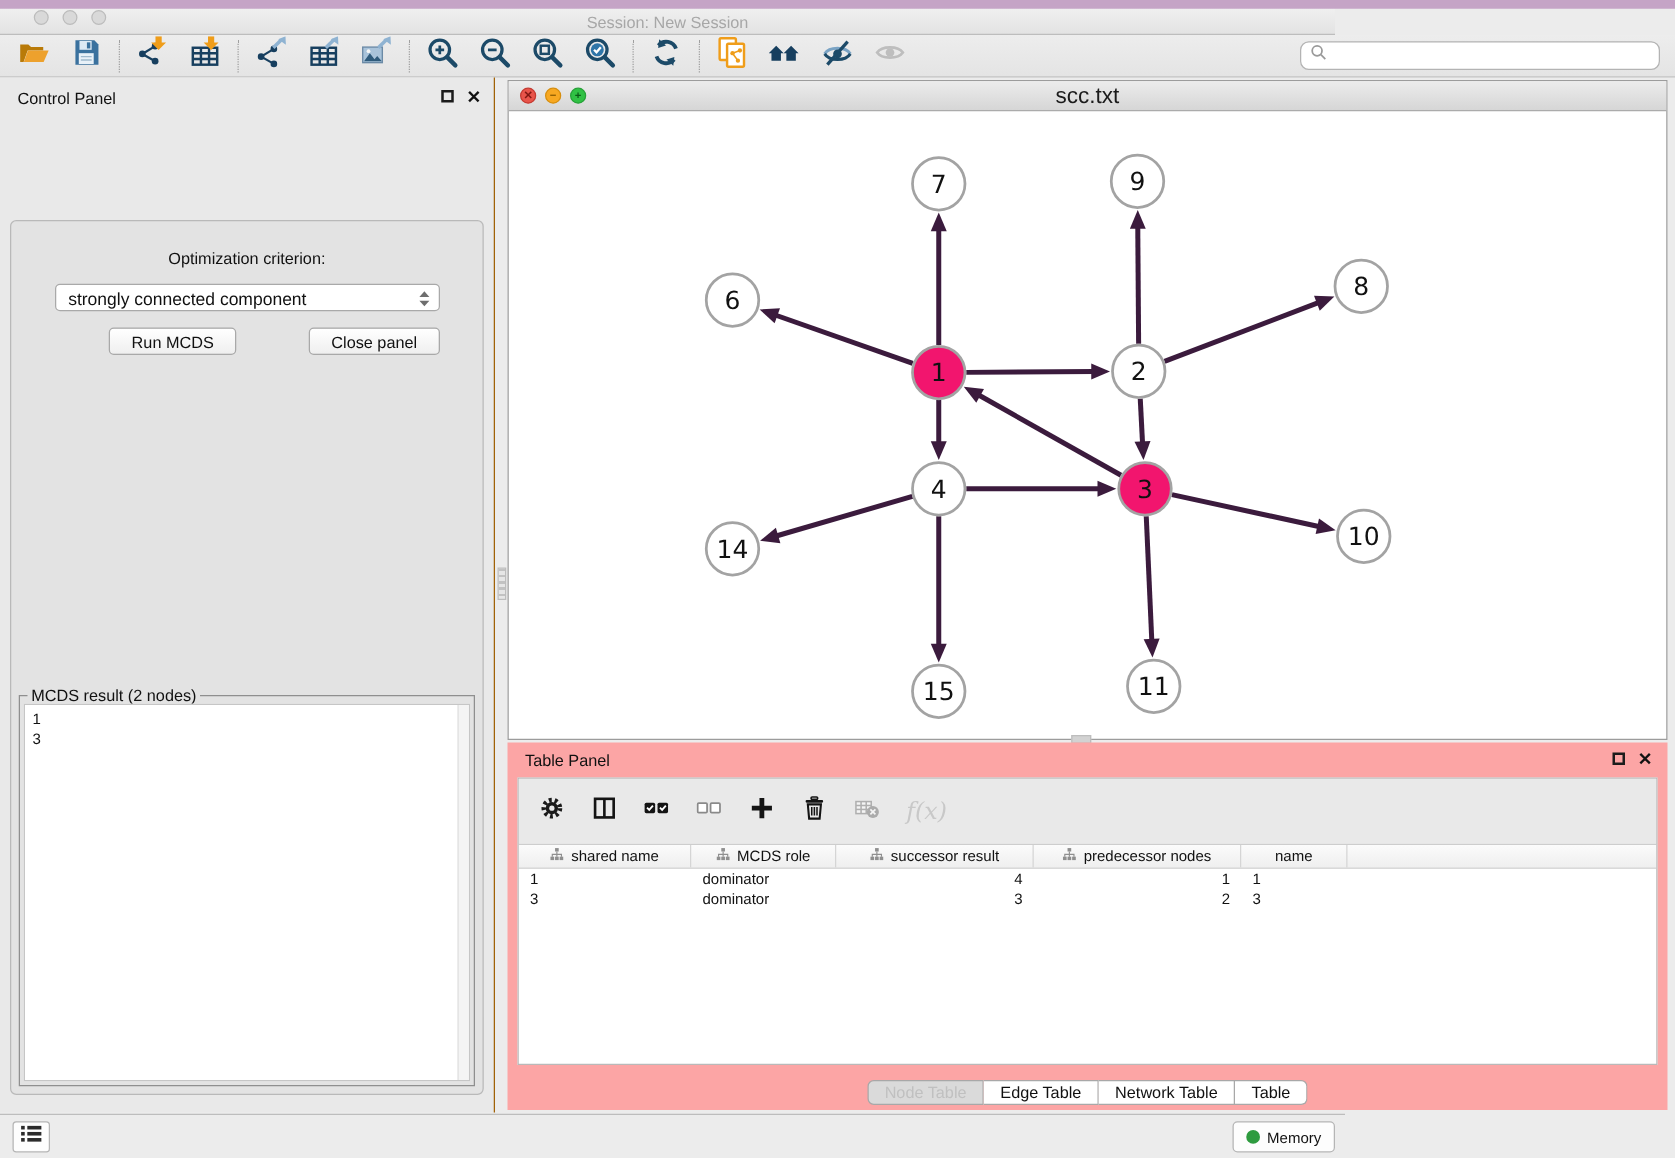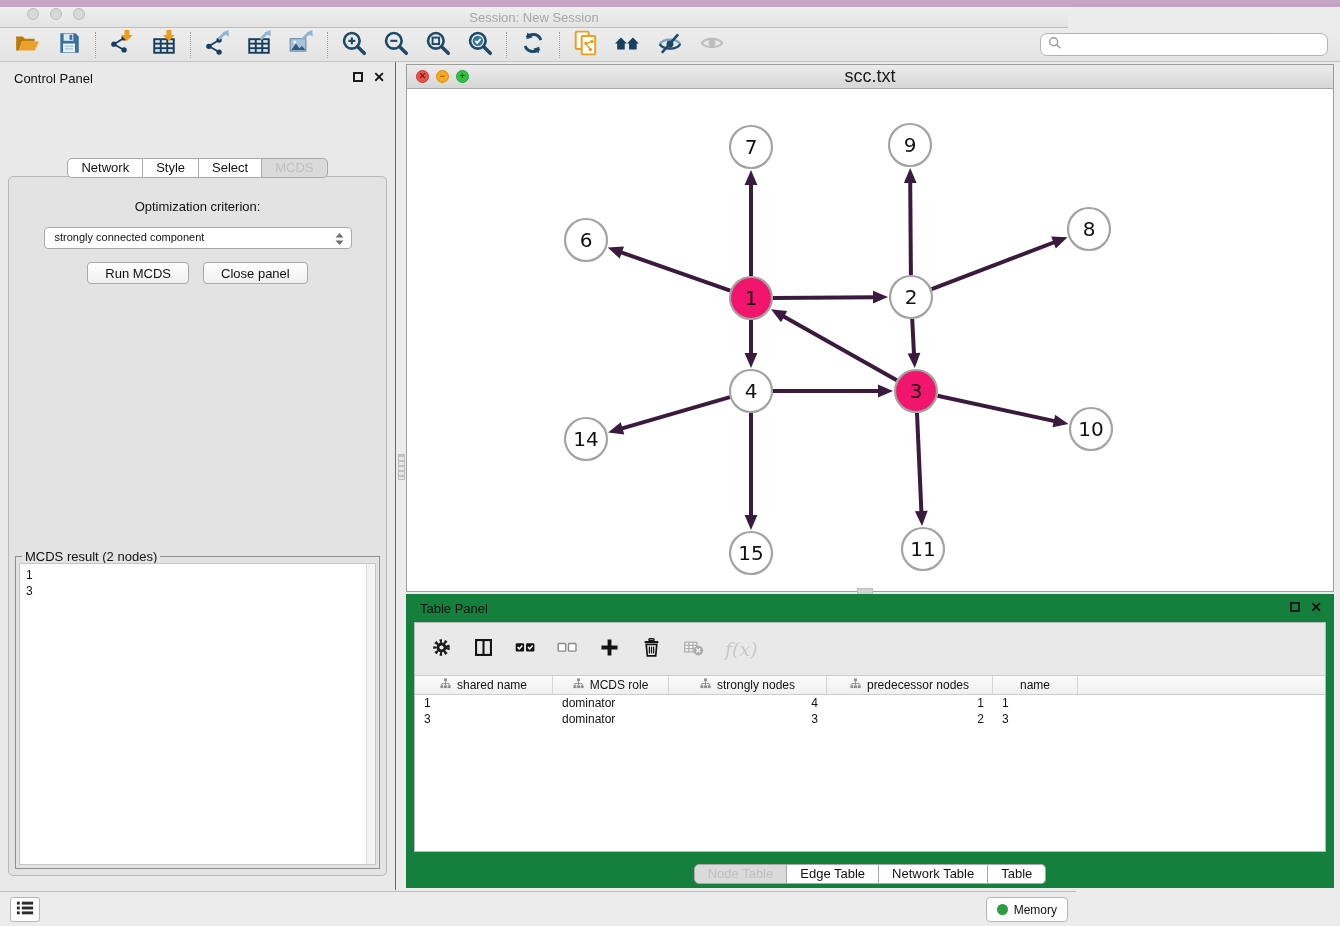--- a/index.html
+++ b/index.html
@@ -43,25 +43,25 @@
   .tab { font-size:13px; height:20px; line-height:18px; padding:0 13px; background:#fff;
     border:1px solid #a8a8a8; border-left-width:0; color:#111; }
   .tab:first-child { border-left-width:1px; border-radius:5px 0 0 5px; }
   .tab:last-child { border-radius:0 5px 5px 0; }
   .tab.active { background:#dadada; color:#c0c0c0; }
   #cp-body { position:absolute; left:8px; right:8px; top:114px; bottom:14px;
     background:#e3e3e3; border:1px solid #b9b9b9; border-radius:5px; }
   #crit-label { margin-top:22px; text-align:center; font-size:13px; }
   #dropdown { position:relative; margin:13px auto 0; width:308px; height:22px; background:#fff;
     border:1px solid #a9a9a9; border-radius:4px; }
-  #dropdown-value { position:absolute; left:10px; top:3px; font-size:11px; }
+  #dropdown-value { position:absolute; left:10px; top:3px; font-size:14px; }
   #dropdown-stepper { position:absolute; right:5px; top:4px; }
   #cp-btn-row { margin-top:13px; display:flex; justify-content:center; gap:14px; }
   .aqua-btn { height:22px; padding:0 17px; font-size:13px; background:linear-gradient(#ffffff,#efefef);
-    border:1px solid #a9a9a9; border-radius:4px; color:#111; }
+    border:1px solid #a9a9a9; border-radius:4px; color:#111;margin-left:44px; }
   #result-box { position:absolute; left:6px; right:6px; top:379px; bottom:6px;
     border:1px solid #8f8f8f; background:#e3e3e3; }
   #result-label { position:absolute; top:-8px; left:6px; background:#e3e3e3; padding:0 3px; font-size:13px; }
   #result-area { position:absolute; left:3px; right:3px; top:6px; bottom:3px; background:#fff;
     border:1px solid #c6c6c6; font-size:12px; line-height:16px; padding:3px 6px; white-space:pre;
     font-family:"Liberation Sans",sans-serif; overflow:hidden; }
   #result-scroll { position:absolute; right:4px; top:7px; bottom:4px; width:9px; background:#f4f4f4; border-left:1px solid #e0e0e0; }
 
   
   #network-window { position:absolute; left:406px; top:64px; width:928px; height:528px;
@@ -76,21 +76,21 @@
   .tl-yel   { background:#f7a821; border:1px solid #d68e0e; color:#8a5a00; }
   .tl-green { background:#30c144; border:1px solid #27a038; color:#0b5c17; }
   #graph-area { position:absolute; left:0; top:24px; right:0; bottom:0; }
 
   
   #v-grip { position:absolute; left:398px; top:454px; width:7px; height:26px;
     background:repeating-linear-gradient(#c2c2c2 0 2px,#e6e6e6 2px 5px); border:1px solid #bdbdbd; }
   #h-grip { position:absolute; left:857px; top:588px; width:16px; height:7px; background:#d2d2d2; border:1px solid #bdbdbd; }
 
   
-  #table-panel { position:absolute; left:406px; top:594px; width:928px; height:294px; background:#15803d; }
+  #table-panel { position:absolute; left:406px; top:594px; width:928px; height:294px; background:#fca5a5; }
   #tp-header-title { position:absolute; left:14px; top:7px; }
   #tp-winicons { position:absolute; right:12px; top:7px; }
   #table-box { position:absolute; left:8px; right:8px; top:28px; bottom:36px;
     border:1px solid #b9b9b9; background:#fff; overflow:hidden; }
   #tp-toolbar { height:52px; display:flex; align-items:center; gap:21px; padding-left:16px; background:#e9e9e9; }
   .tp-btn { display:flex; align-items:flex-start; justify-content:center; }
   .tp-btn.disabled { opacity:.5; }
   .fx { font-family:"DejaVu Serif",serif; font-style:italic; font-size:19px; color:#a8a8a8; }
   #tbl-header { display:flex; height:20px; background:linear-gradient(#fbfbfb,#efefef);
     border-top:1px solid #cdcdcd; border-bottom:1px solid #cdcdcd; font-size:12px; }
@@ -300,26 +300,20 @@
       </svg></span>
   <input id="search-input" placeholder="" style="">
 </div>
 
 <div id="control-panel">
   <span id="cp-header" class="panel-title">Control Panel</span>
   <span id="cp-winicons" class="win-icons">
     <span class="float-btn"></span>
     <span class="close-btn">✕</span>
   </span>
-  <div id="cp-tabs" class="tabs-row">
-      <div class="tab">Network</div>
-      <div class="tab">Style</div>
-      <div class="tab">Select</div>
-      <div class="tab active">MCDS</div>
-    </div>
   <div id="cp-body">
     <div id="crit-label">Optimization criterion:</div>
     <div id="dropdown">
       <span id="dropdown-value">strongly connected component</span>
       <span id="dropdown-stepper"><svg width="13" height="14" viewBox="0 0 13 14">
             <path d="M2.5 5.5L6.5 1l4 4.5z" fill="#6e6e6e"></path>
             <path d="M2.5 8.5l4 4.5 4-4.5z" fill="#6e6e6e"></path>
           </svg></span>
     </div>
     <div id="cp-btn-row">
@@ -502,21 +496,21 @@
         <div class="th" style="width: 158px;">
           <span><svg width="11" height="11" viewBox="0 0 12 12">
               <g fill="#8f8f8f">
                 <rect x="4.4" y="0.5" width="3.2" height="3"></rect>
                 <rect x="0.4" y="8" width="3.2" height="3"></rect>
                 <rect x="4.4" y="8" width="3.2" height="3"></rect>
                 <rect x="8.4" y="8" width="3.2" height="3"></rect>
               </g>
               <path d="M6 3.5V6M2 8V6h8v2M6 6v2" stroke="#8f8f8f" fill="none"></path>
             </svg></span>
-          <span>strongly nodes</span>
+          <span>successor result</span>
         </div>
         <div class="th" style="width: 166px;">
           <span><svg width="11" height="11" viewBox="0 0 12 12">
               <g fill="#8f8f8f">
                 <rect x="4.4" y="0.5" width="3.2" height="3"></rect>
                 <rect x="0.4" y="8" width="3.2" height="3"></rect>
                 <rect x="4.4" y="8" width="3.2" height="3"></rect>
                 <rect x="8.4" y="8" width="3.2" height="3"></rect>
               </g>
               <path d="M6 3.5V6M2 8V6h8v2M6 6v2" stroke="#8f8f8f" fill="none"></path>

